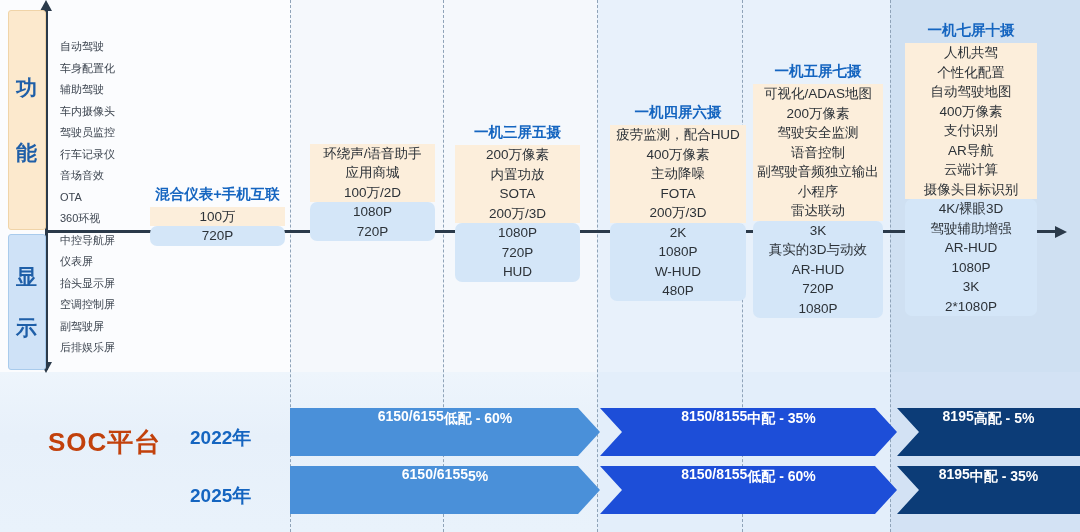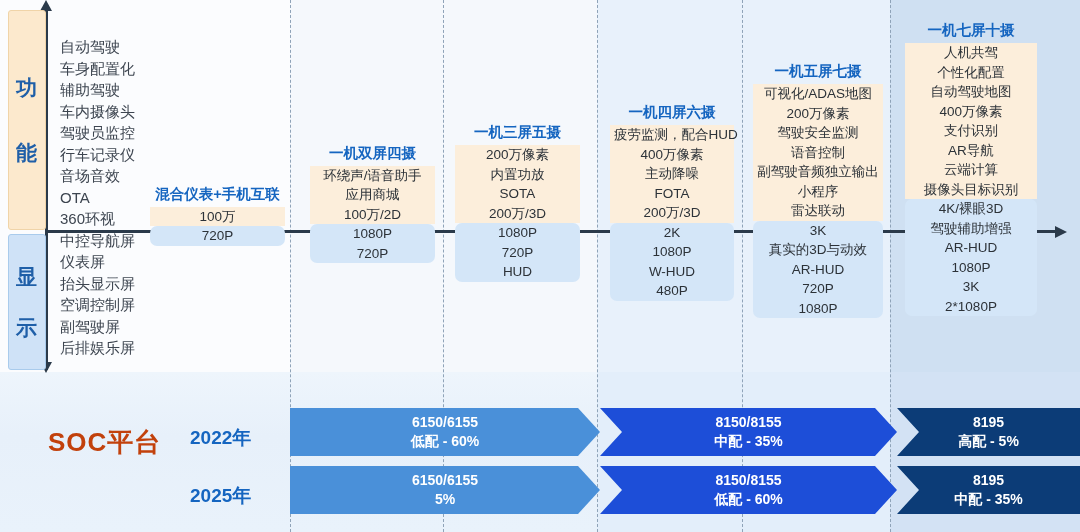--- a/index.html
+++ b/index.html
@@ -43,41 +43,41 @@
     display:flex;flex-direction:column;align-items:center;justify-content:center;
     font-weight:bold;font-size:21px;color:#1f5fa8;letter-spacing:1px;}
   .cat span{display:block;line-height:1;}
   .cat .g1{margin-bottom:44px;}
   .cat-func{top:10px;height:218px;background:#fce9cd;border:1px solid #f0d4a8;}
   .cat-disp{top:234px;height:134px;background:#cfe2f7;border:1px solid #a9cbec;}
   .cat-disp .g1{margin-bottom:30px;}
 
   
   .rowlabels{position:absolute;left:60px;top:36px;width:100px;}
-  .rowlabels div{height:21.5px;line-height:21.5px;font-size:15px;color:#3d4550;white-space:nowrap;}
+  .rowlabels div{height:21.5px;line-height:21.5px;font-size:11px;color:#3d4550;white-space:nowrap;}
 
   
   .grp{position:absolute;}
   .grp .title{font-weight:bold;color:#1565c0;font-size:14.5px;text-align:center;margin-bottom:3px;white-space:nowrap;}
   .grp .fn{background:#fceedb;}
   .grp .dp{background:#d4e6f8;border-radius:7px;}
   .grp .fn div,.grp .dp div{text-align:center;font-size:13.5px;color:#2c3238;line-height:1;padding:3px 4px;white-space:nowrap;}
   .grp .dim{color:#8a99ab;}
 
   
   .soc-title{position:absolute;left:48px;top:425px;font-size:26px;font-weight:bold;color:#c2410c;letter-spacing:1px;}
   .soc-year{position:absolute;font-size:19px;font-weight:bold;color:#1565c0;}
   .soc-y1{left:190px;top:425px;}
   .soc-y2{left:190px;top:483px;}
 
   .arrowrow{position:absolute;height:48px;}
   .ar1{top:408px;}
   .ar2{top:466px;}
-  .chev{position:absolute;height:48px;display:flex;flex-direction:column;
-    align-items:center;justify-content:center;color:#ffffff;font-weight:bold;
+  .chev{position:absolute;height:48px;display:flex;flex-direction:row;
+    align-items:flex-start;justify-content:center;color:#ffffff;font-weight:bold;
     font-size:14px;line-height:1.25;text-align:center;}
   .chev.c1{background:#4a90d9;}
   .chev.c2{background:#1d4ed8;}
   .chev.c3{background:#0c3c77;}
   .chev.c1{left:290px;width:310px;
     clip-path:polygon(0 0,calc(100% - 22px) 0,100% 50%,calc(100% - 22px) 100%,0 100%);}
   .chev.c2{left:600px;width:297px;
     clip-path:polygon(0 0,calc(100% - 22px) 0,100% 50%,calc(100% - 22px) 100%,0 100%,22px 50%);}
   .chev.c3{left:897px;width:183px;
     clip-path:polygon(0 0,100% 0,100% 100%,0 100%,22px 50%);}
@@ -139,21 +139,20 @@
       <div class="grp" style="left: 150px; width: 135px; top: 184.6px;">
         <div class="title">混合仪表+手机互联</div>
         <div class="fn">
           <div>100万</div>
         </div>
         <div class="dp">
           <div>720P</div>
         </div>
       </div>
       <div class="grp" style="left: 310px; width: 125px; top: 143.8px;">
-        <div class="title">一机双屏四摄</div>
         <div class="fn">
           <div>环绕声/语音助手</div>
           <div>应用商城</div>
           <div>100万/2D</div>
         </div>
         <div class="dp">
           <div>1080P</div>
           <div>720P</div>
         </div>
       </div>
@@ -164,21 +163,21 @@
           <div>内置功放</div>
           <div>SOTA</div>
           <div>200万/3D</div>
         </div>
         <div class="dp">
           <div>1080P</div>
           <div>720P</div>
           <div>HUD</div>
         </div>
       </div>
-      <div class="grp" style="left: 610px; width: 124px; top: 103px;">
+      <div class="grp" style="left: 610px; width: 136px; top: 103px;">
         <div class="title">一机四屏六摄</div>
         <div class="fn">
           <div>疲劳监测，配合HUD</div>
           <div>400万像素</div>
           <div>主动降噪</div>
           <div>FOTA</div>
           <div>200万/3D</div>
         </div>
         <div class="dp">
           <div>2K</div>

